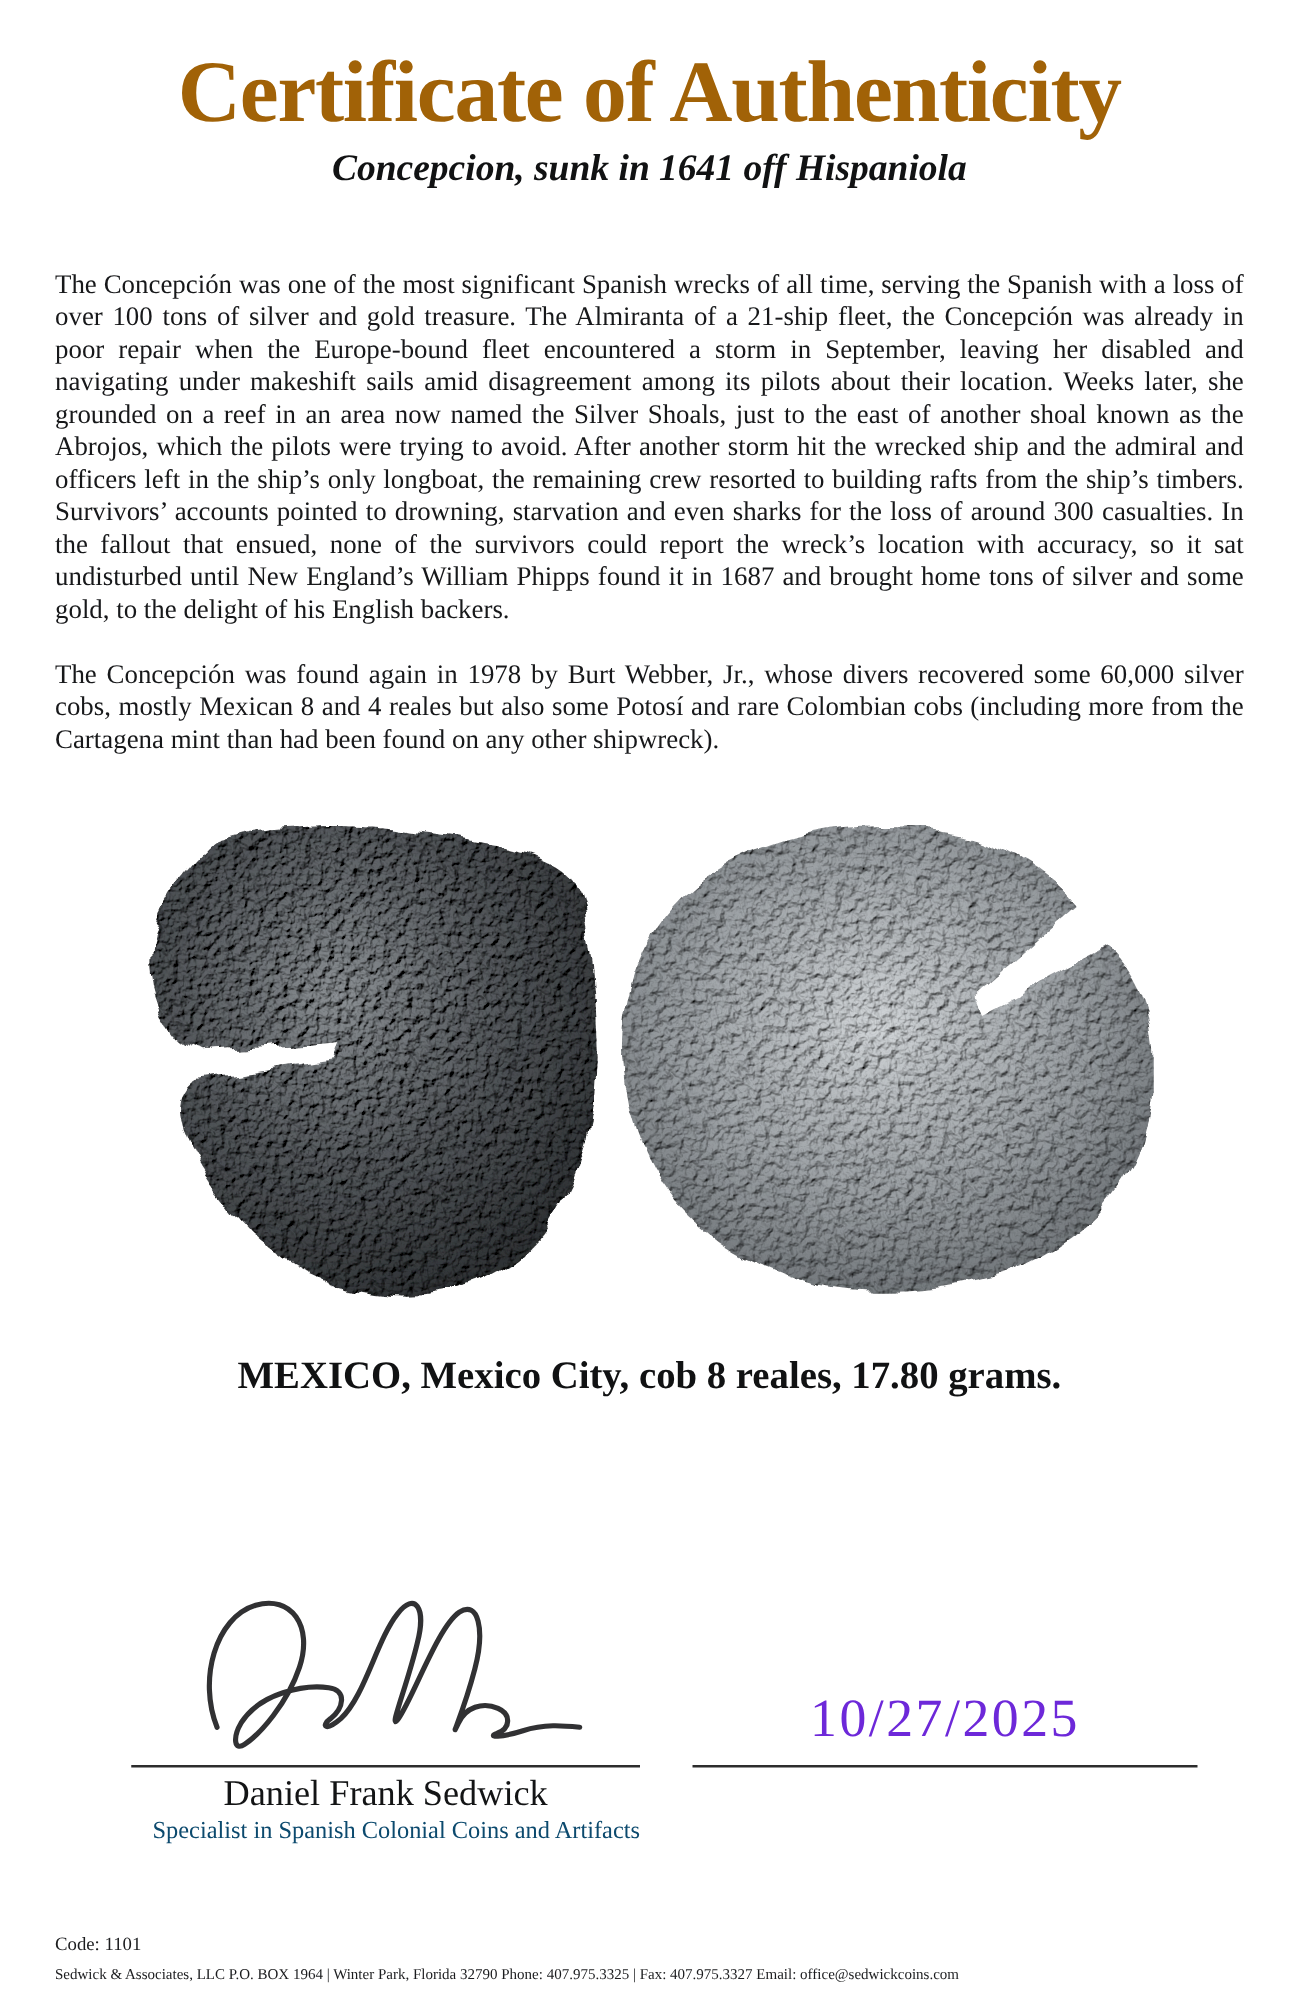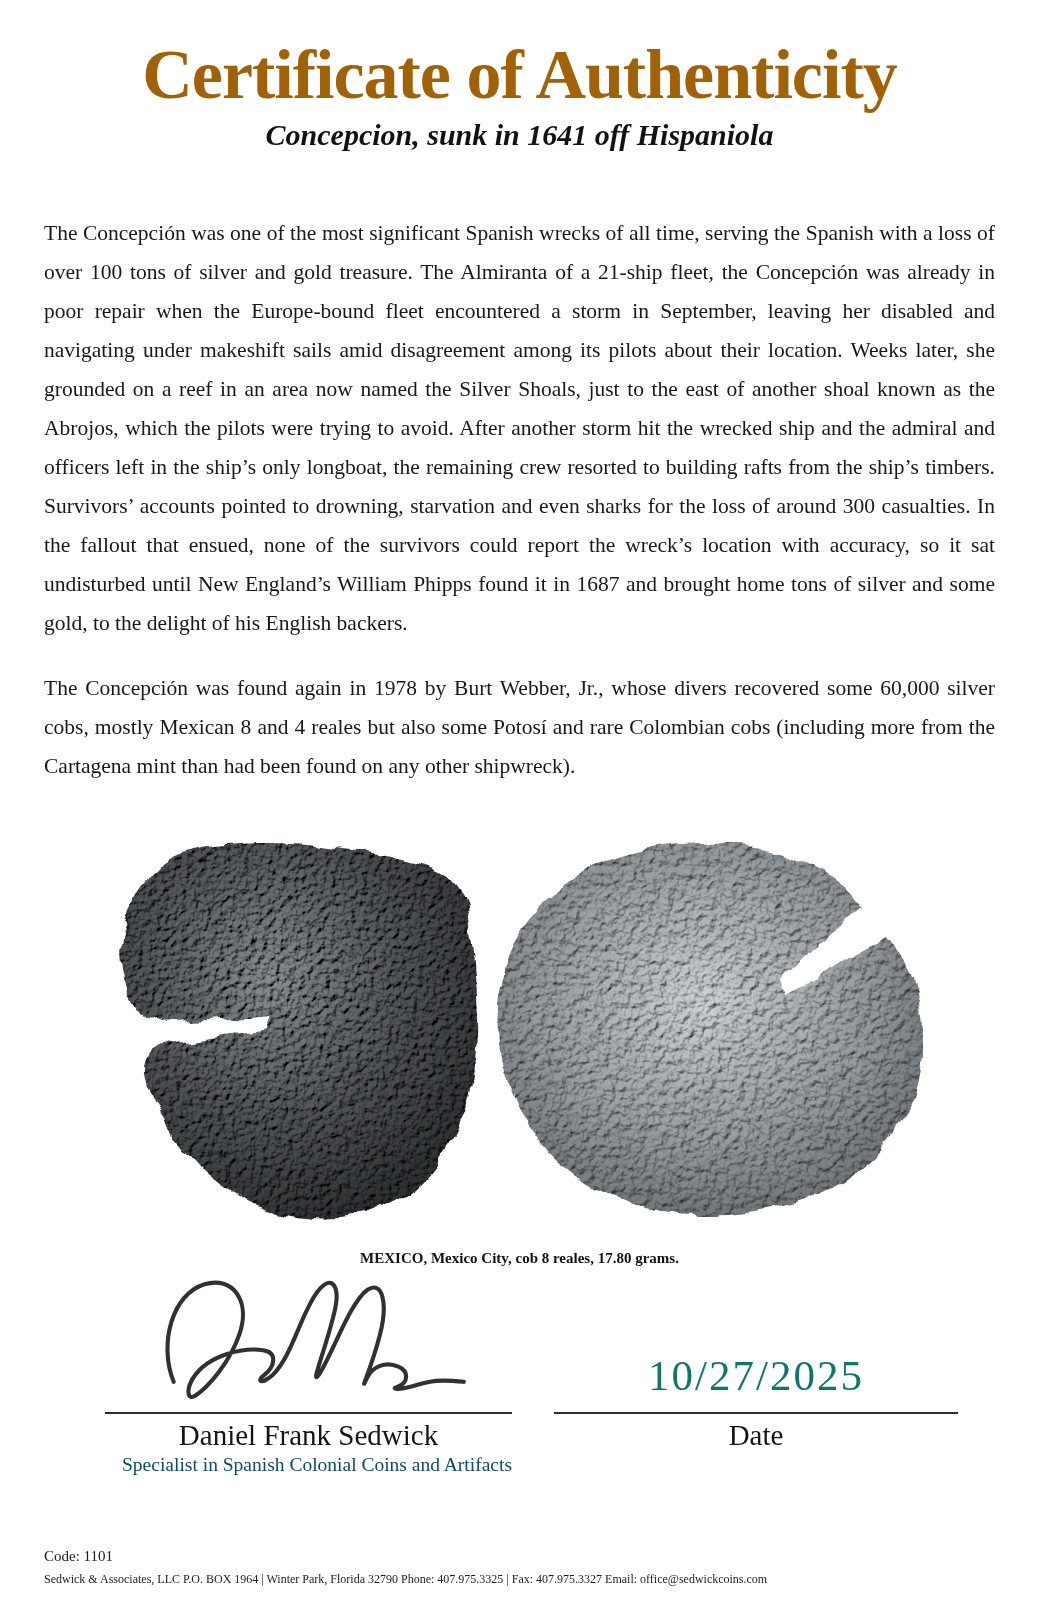--- a/index.html
+++ b/index.html
@@ -26,38 +26,38 @@
     text-align: center;
     font-size: 30px;
     font-weight: bold;
     font-style: italic;
     color: #111213;
   }
   .bodytext { margin: 62px 44px 0 44px; }
   .bodytext p {
     margin: 0 0 26px 0;
     font-size: 21.5px;
-    line-height: 39px;
+    line-height: 26px;
     text-align: justify;
     color: #17181a;
   }
   .coin-row {
     margin-top: 56px;
     height: 384px;
     display: flex;
     justify-content: center;
     align-items: flex-start;
     gap: 14px;
   }
   .coin-row svg { display: block; }
   .caption {
-    margin-top: 24px;
+    margin-top: 38px;
     text-align: center;
     font-weight: bold;
-    font-size: 15px;
+    font-size: 31px;
     color: #111213;
   }
   .sig-area {
     position: absolute;
     top: 1262px;
     left: 0;
     width: 1039px;
     height: 230px;
   }
   .sig-left { position: absolute; left: 105px; width: 407px; top: 0; }
@@ -72,21 +72,21 @@
     height: 150px;
     border-bottom: 2px solid #2c2c2c;
     display: flex;
     align-items: flex-end;
     justify-content: center;
   }
   .date-value {
     font-size: 43px;
     letter-spacing: 2px;
     padding-bottom: 12px;
-    color: #0f766e;
+    color: #6d28d9;
   }
   .under-label { text-align: center; font-size: 29px; margin-top: 5px; color: #131415; }
   .role-label { text-align: right; font-size: 19.5px; margin-top: 2px; color: #0c4a6e; }
   .footer {
     position: absolute;
     left: 44px;
     top: 1548px;
     width: 960px;
     color: #1b1c1e;
   }
@@ -183,21 +183,20 @@
                C 411 156 432 158 452 160"></path>
         </svg>
       </div>
       <div class="under-label">Daniel Frank Sedwick</div>
       <div class="role-label">Specialist in Spanish Colonial Coins and Artifacts</div>
     </div>
     <div class="sig-right">
       <div class="date-box">
         <span class="date-value">10/27/2025</span>
       </div>
-      <div class="under-label">Date</div>
     </div>
   </div>
 
   <div class="footer">
     <div class="footer-code">Code: 1101</div>
     <div class="footer-address">Sedwick &amp; Associates, LLC P.O. BOX 1964 | Winter Park, Florida 32790 Phone: 407.975.3325 | Fax: 407.975.3327 Email: office@sedwickcoins.com</div>
   </div>
 
 </div>
 

